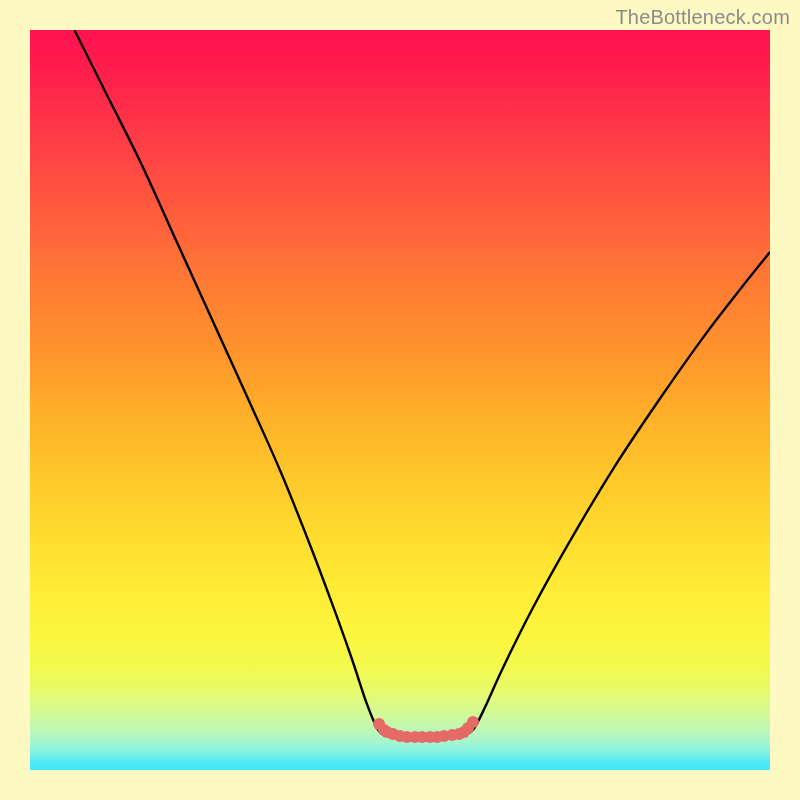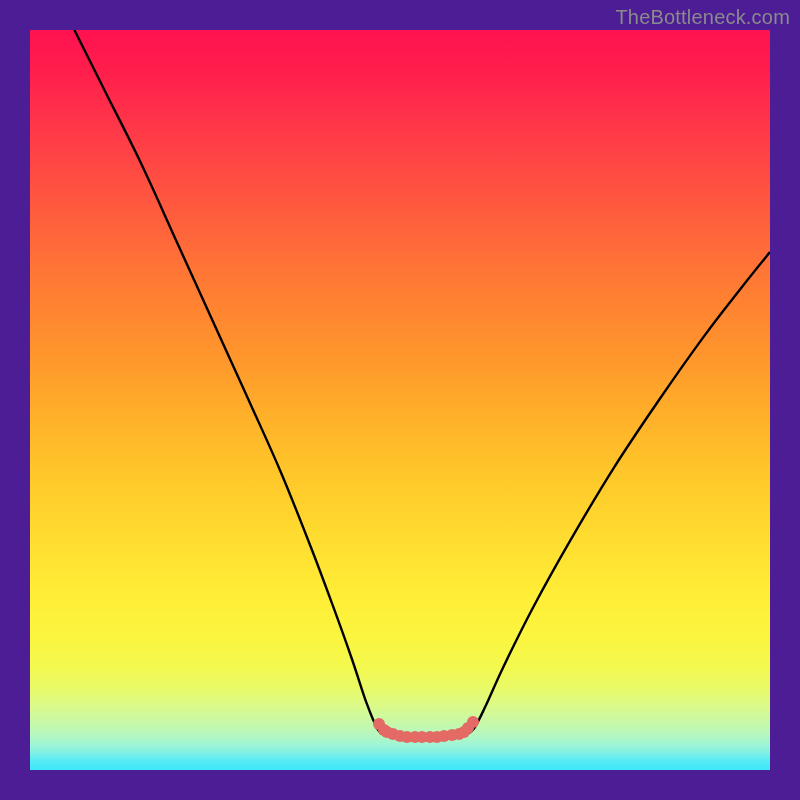--- a/index.html
+++ b/index.html
@@ -8,21 +8,21 @@
     width: 800px;
     height: 800px;
     background: #000;
     overflow: hidden;
     font-family: Arial, Helvetica, sans-serif;
   }
   .stage {
     position: relative;
     width: 800px;
     height: 800px;
-    background: #4c1d95;
+    background: #fef9c3;
   }
   .plot {
     position: absolute;
     left: 30px;
     top: 30px;
     width: 740px;
     height: 740px;
     overflow: hidden;
   }
   .gradient-bg {

